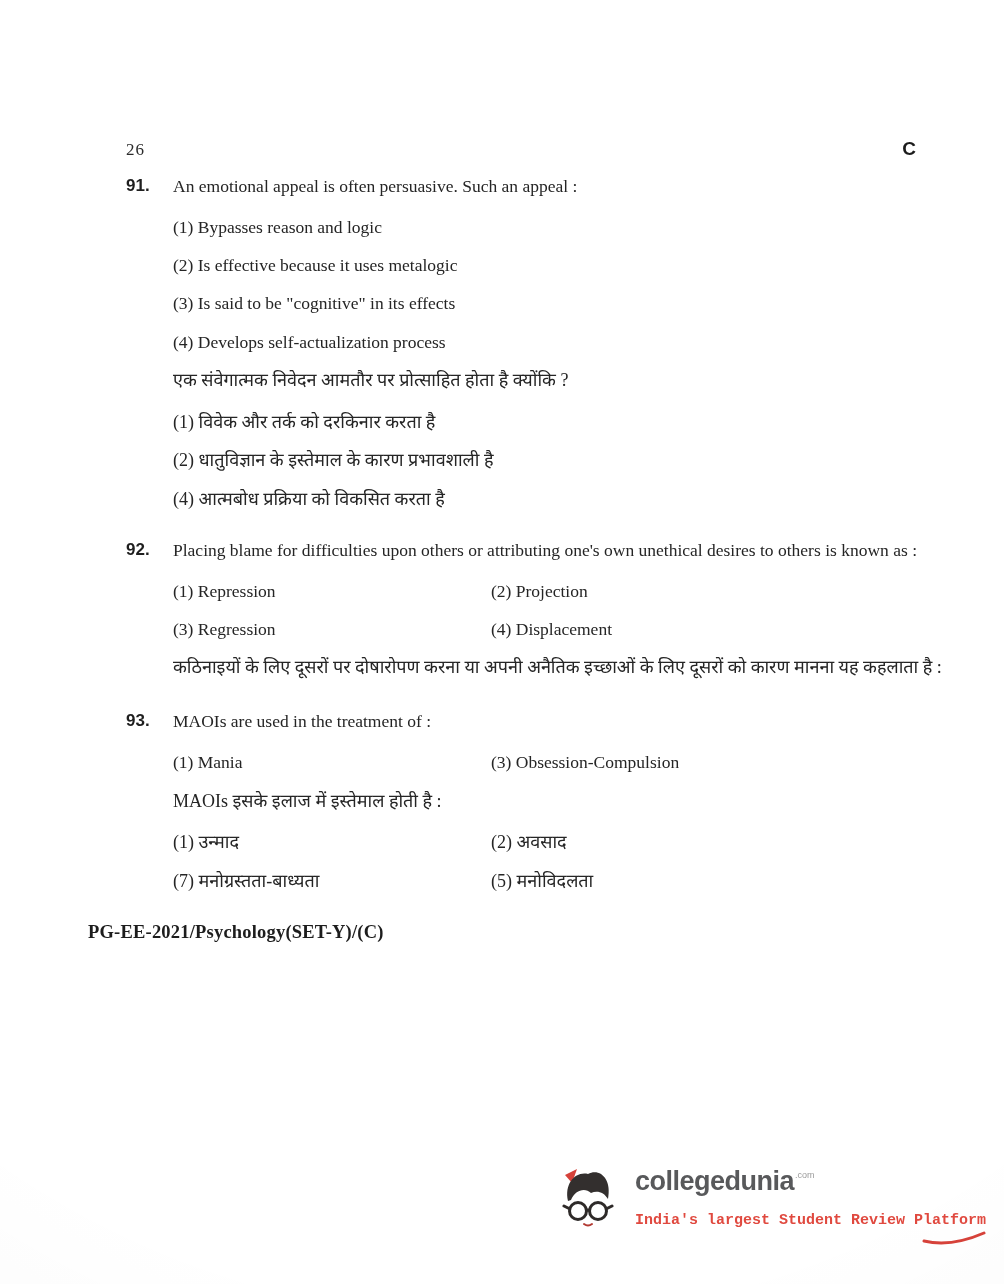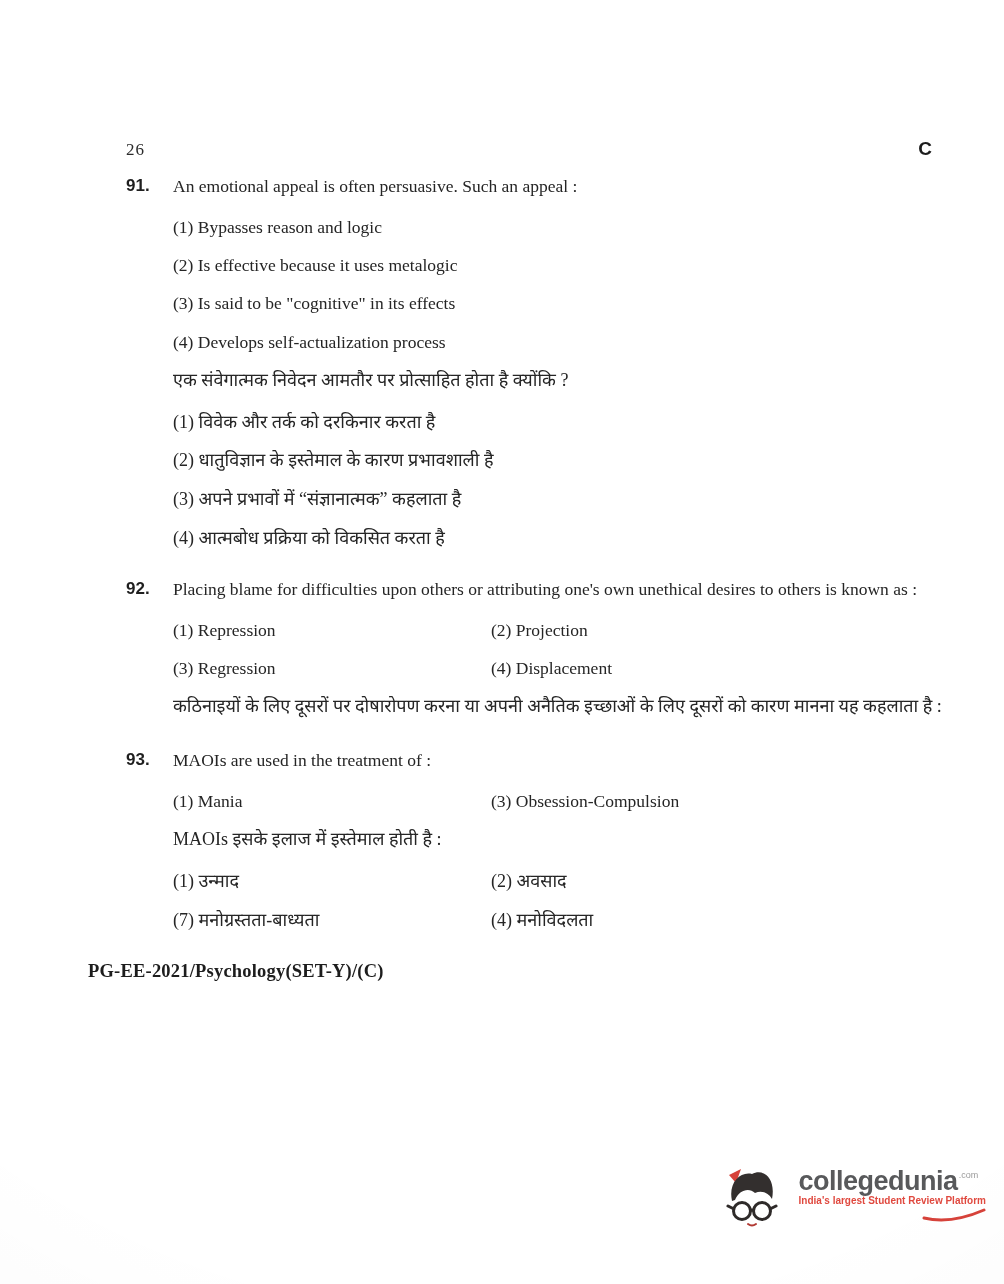--- a/index.html
+++ b/index.html
@@ -9,21 +9,21 @@
     background:#ffffff;
     font-family:"Liberation Serif","DejaVu Serif",serif;
     color:#252525;
     position:relative;
     overflow:hidden;
   }
   .scan-shade {
     position:absolute; inset:0; pointer-events:none;
     background:radial-gradient(130% 95% at 50% 42%, rgba(0,0,0,0) 62%, rgba(0,0,0,0.035) 100%);
   }
-  .content { position:relative; padding:138px 40px 0 126px; }
+  .content { position:relative; padding:138px 56px 0 126px; }
 
   .header-row { display:flex; justify-content:space-between; align-items:baseline; margin-bottom:14px; }
   .page-num { font-size:17px; letter-spacing:1px; color:#2b2b2b; }
   .set-code { font-family:"Liberation Sans","DejaVu Sans",sans-serif; font-weight:700; font-size:19px; margin-right:32px; color:#1c1c1c; }
 
   .question { display:grid; grid-template-columns:47px 1fr; margin-bottom:12px; }
   .q-num { font-family:Liberation Sans, sans-serif; font-weight:700; font-size:17px; padding-top:2px; color:#1f1f1f; }
   .stem { margin:0 0 17px 0; font-size:17.5px; line-height:1.38; }
   .opt { margin:0 0 14px 0; font-size:17.5px; line-height:1.38; }
   .opts-single { }
@@ -45,22 +45,22 @@
   .brand-row { display:flex; align-items:flex-start; }
   .brand-name {
     font-family:"Liberation Sans","DejaVu Sans",sans-serif;
     font-weight:700; font-size:27px; color:#58595b; letter-spacing:-0.5px; line-height:1.05;
   }
   .brand-suffix {
     font-family:"Liberation Sans","DejaVu Sans",sans-serif;
     font-size:9px; color:#9b9b9b; margin-top:3px; margin-left:1px;
   }
   .tagline {
-    font-family:Liberation Sans, sans-serif;
-    font-size:10px; color:#e0493f; margin-top:0; font-weight:600;
+    font-family:Liberation Mono, monospace;
+    font-size:15px; color:#e0493f; margin-top:17px; font-weight:600;
   }
   .swoosh { align-self:flex-end; margin-top:2px; }
 </style>
 </head>
 <body>
 
 <div class="scan-shade"></div>
 
 <div class="content">
 
@@ -76,21 +76,20 @@
       <div class="opts-single">
         <p class="opt">(1)  Bypasses reason and logic</p>
         <p class="opt">(2)  Is effective because it uses metalogic</p>
         <p class="opt">(3)  Is said to be "cognitive" in its effects</p>
         <p class="opt">(4)  Develops self-actualization process</p>
       </div>
       <p class="stem hindi">एक संवेगात्मक निवेदन आमतौर पर प्रोत्साहित होता है क्योंकि ?</p>
       <div class="opts-single">
         <p class="opt hindi">(1)  विवेक और तर्क को दरकिनार करता है</p>
         <p class="opt hindi">(2)  धातुविज्ञान के इस्तेमाल के कारण प्रभावशाली है</p>
-        <p class="opt hindi">(3)  अपने प्रभावों में “संज्ञानात्मक” कहलाता है</p>
         <p class="opt hindi">(4)  आत्मबोध प्रक्रिया को विकसित करता है</p>
       </div>
     </div>
   </div>
 
   <div class="question">
     <span class="q-num">92.</span>
     <div class="q-body">
       <p class="stem">Placing blame for difficulties upon others or attributing one's own unethical desires to others is known as :</p>
       <div class="opts-two">
@@ -109,21 +108,21 @@
       <p class="stem">MAOIs are used in the treatment of :</p>
       <div class="opts-two">
         <p class="opt">(1)  Mania</p>
         <p class="opt">(3)  Obsession-Compulsion</p>
       </div>
       <p class="stem hindi">MAOIs इसके इलाज में इस्तेमाल होती है :</p>
       <div class="opts-two">
         <p class="opt hindi">(1)  उन्माद</p>
         <p class="opt hindi">(2)  अवसाद</p>
         <p class="opt hindi">(7)  मनोग्रस्तता-बाध्यता</p>
-        <p class="opt hindi">(4)  मनोविदलता</p>
+        <p class="opt hindi">(5)  मनोविदलता</p>
       </div>
     </div>
   </div>
 
   <div class="footer-code">PG-EE-2021/Psychology(SET-Y)/(C)</div>
 
 </div>
 
 <div class="logo">
   <span>

